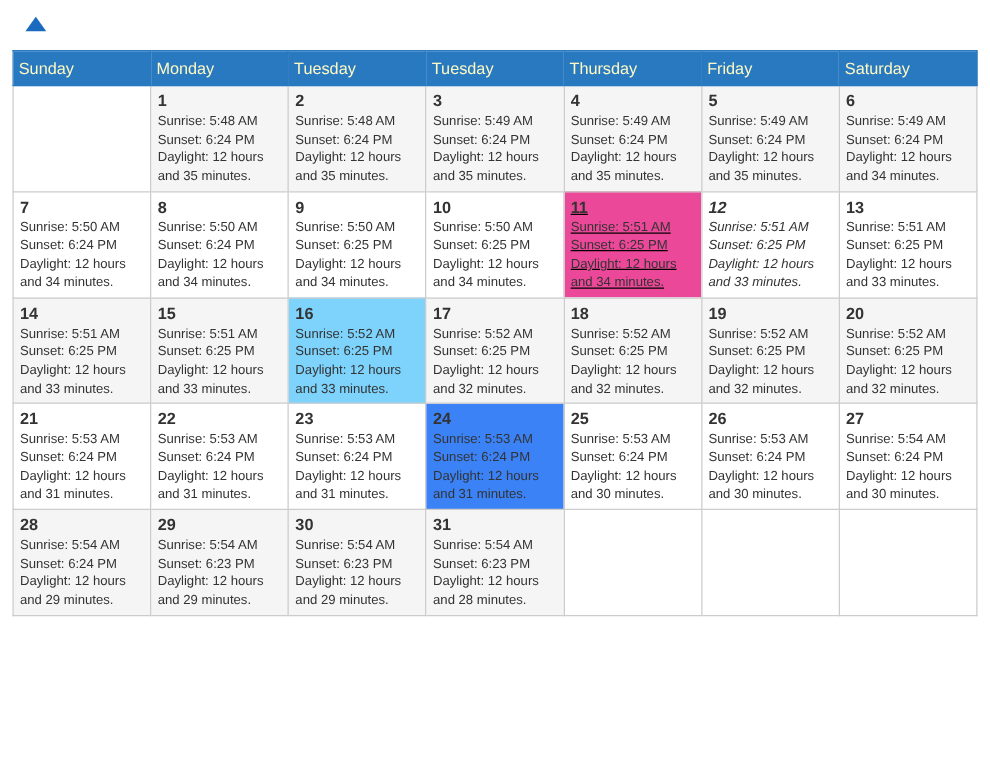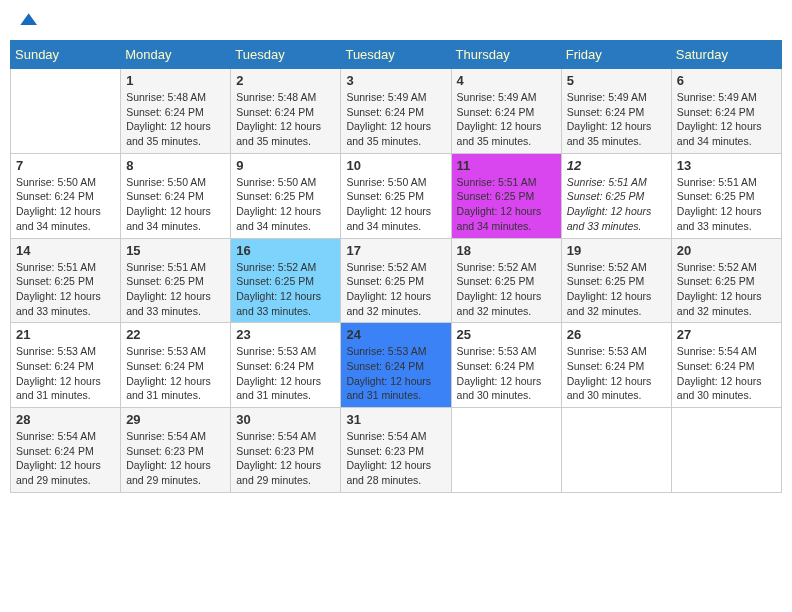--- a/index.html
+++ b/index.html
@@ -206,21 +206,21 @@
           </div>
         </td>
         <td style="background-color: rgb(255, 255, 255);">
           <span class="day-number">10</span>
           <div class="day-info">
             <div>Sunrise: 5:50 AM</div>
             <div>Sunset: 6:25 PM</div>
             <div>Daylight: 12 hours and 34 minutes.</div>
           </div>
         </td>
-        <td style="background-color: #d946ef;">
+        <td style="background-color: #ec4899; text-decoration: underline;">
           <span class="day-number">11</span>
           <div class="day-info">
             <div>Sunrise: 5:51 AM</div>
             <div>Sunset: 6:25 PM</div>
             <div>Daylight: 12 hours and 34 minutes.</div>
           </div>
         </td>
         <td style="background-color: rgb(255, 255, 255); font-style: italic;">
           <span class="day-number">12</span>
           <div class="day-info">

